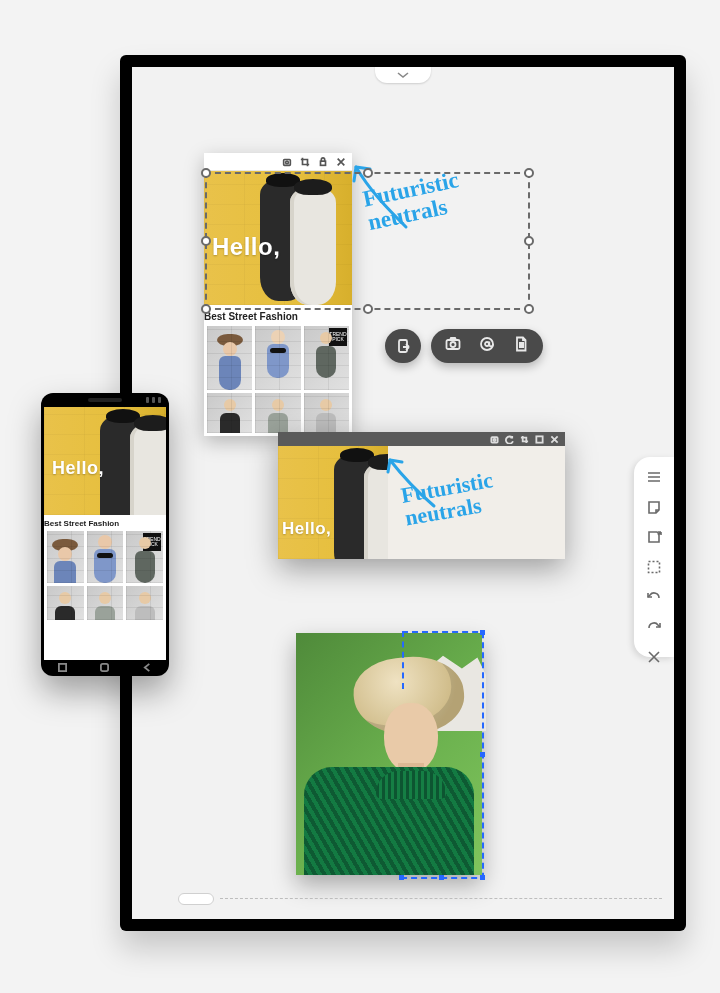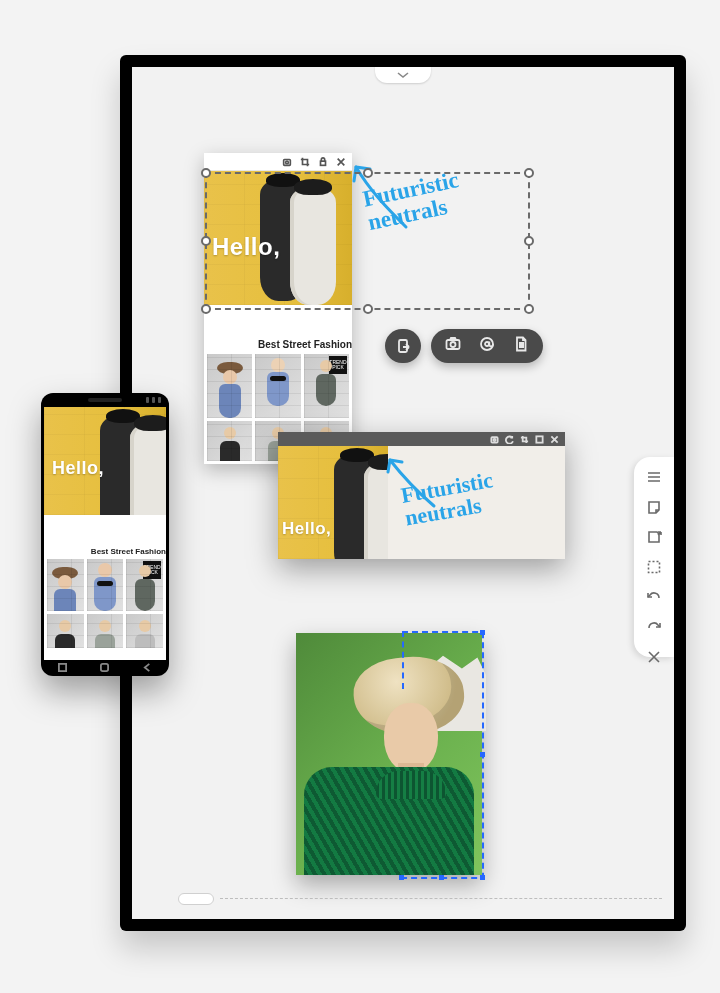--- a/index.html
+++ b/index.html
@@ -87,21 +87,21 @@
     box-shadow:inset 4px 0 0 #d7d4cb;
   }
   .people .front::before { 
     content:""; position:absolute; top:-10px; left:4px; width:38px; height:16px;
     background:#1c1c1c; border-radius:50% 50% 40% 40%;
   }
   .people .hair {
     position:absolute; left:62px; top:18px; width:26px; height:60px;
     background:#4a3827; border-radius:40% 40% 30% 30%;
   }
-  .section-title { text-align:right; font-size:10px; font-weight:700; padding:6px 0 4px; color:#222;margin-top:28px;}
+  .section-title { text-align:left; font-size:10px; font-weight:700; padding:6px 0 4px; color:#222;}
   .grid3 {
     display:grid; grid-template-columns:repeat(3,1fr); gap:3px; padding:0 3px;
   }
   .tile { height:64px; position:relative; overflow:hidden;}
   .greybricks { background:linear-gradient(135deg,#c9c9c9,#e1e1e1);}
   .greybricks::after { content:""; position:absolute; inset:0;
     background:
       repeating-linear-gradient(0deg,rgba(0,0,0,.07)0 1px,transparent 1px 12px),
       repeating-linear-gradient(90deg,rgba(0,0,0,.07)0 1px,transparent 1px 24px);}
   .p1 { position:absolute; left:50%; top:8px; transform:translateX(-50%); width:26px; height:56px;}

